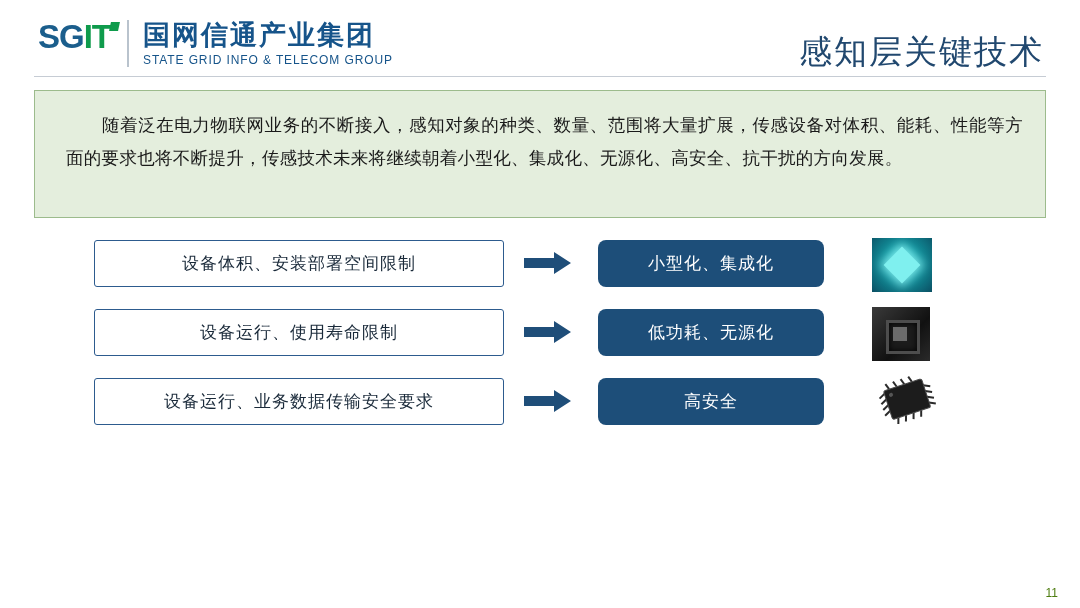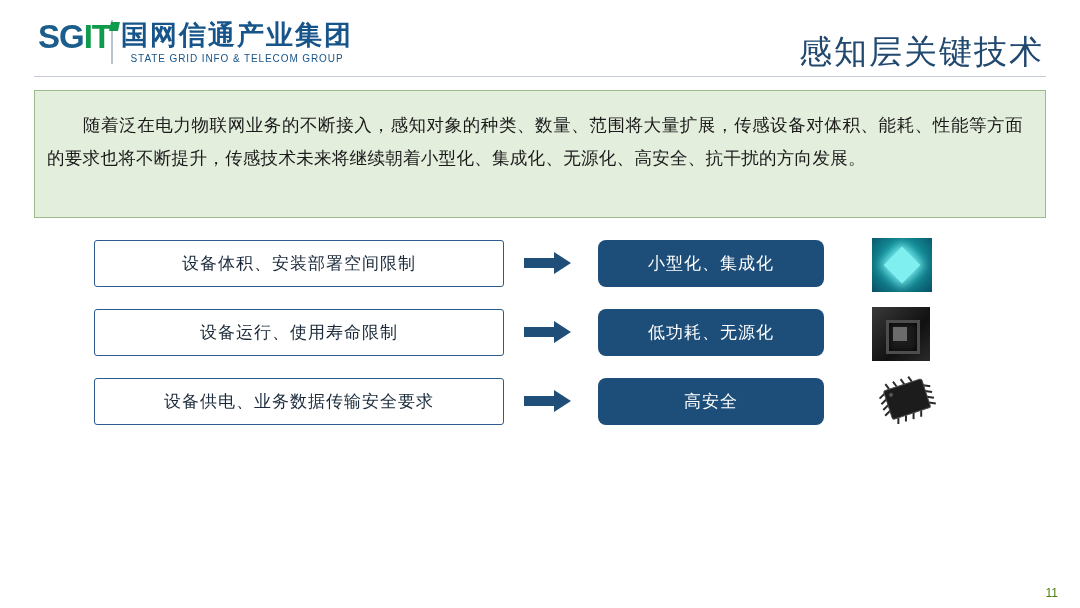--- a/index.html
+++ b/index.html
@@ -51,36 +51,36 @@
   .logo-tick {
     position: absolute;
     right: -8px;
     top: 2px;
     width: 9px;
     height: 9px;
     background: #0f9b4c;
     transform: skewX(-12deg);
   }
   .logo-text {
-    padding-left: 8px;
+    margin-left: 16px;
+    padding-left: 14px;
     border-left: 2px solid #b9c3cd;
   }
   .logo-cn {
     font-size: 27px;
     font-weight: bold;
     color: #16548a;
     letter-spacing: 2px;
     line-height: 30px;
   }
   .logo-en {
-    font-size: 10px;
+    font-size: 12px;
     color: #16548a;
     letter-spacing: 0.9px;
     margin-top: 3px;
-    text-align: center;
   }
   .page-title {
     position: absolute;
     right: 36px;
     top: 30px;
     font-size: 33px;
     color: #21486f;
     letter-spacing: 2px;
     font-weight: normal;
   }
@@ -96,21 +96,21 @@
   
   .intro-box {
     position: absolute;
     left: 34px;
     top: 90px;
     width: 1012px;
     height: 128px;
     box-sizing: border-box;
     background: #e4eedd;
     border: 1px solid #9cbb8c;
-    padding: 18px 22px 0 12px;
+    padding: 18px 22px 0 31px;
   }
   .intro-text {
     font-size: 17.5px;
     line-height: 33px;
     color: #1a1a1a;
     text-indent: 36px;
     text-align: justify;
     letter-spacing: 0.3px;
   }
 
@@ -279,21 +279,21 @@
           <path d="M0 6 H30 V0 L47 11 L30 22 V16 H0 Z" fill="#1f4e79"></path>
         </svg>
       </div>
       <div class="right-box">低功耗、无源化</div>
       <div class="thumb">
         <div class="chip-dark"></div>
       </div>
     </div>
 
     <div class="row">
-      <div class="left-box">设备供电、业务数据传输安全要求</div>
+      <div class="left-box">设备运行、业务数据传输安全要求</div>
       <div class="arrow">
         <svg width="48" height="22" viewBox="0 0 48 22">
           <path d="M0 6 H30 V0 L47 11 L30 22 V16 H0 Z" fill="#1f4e79"></path>
         </svg>
       </div>
       <div class="right-box">高安全</div>
       <div class="thumb">
         <svg width="72" height="58" viewBox="0 0 72 58">
           <g transform="translate(8,4) rotate(-18 28 22)">
             <g stroke="#2b2b2b" stroke-width="2">

